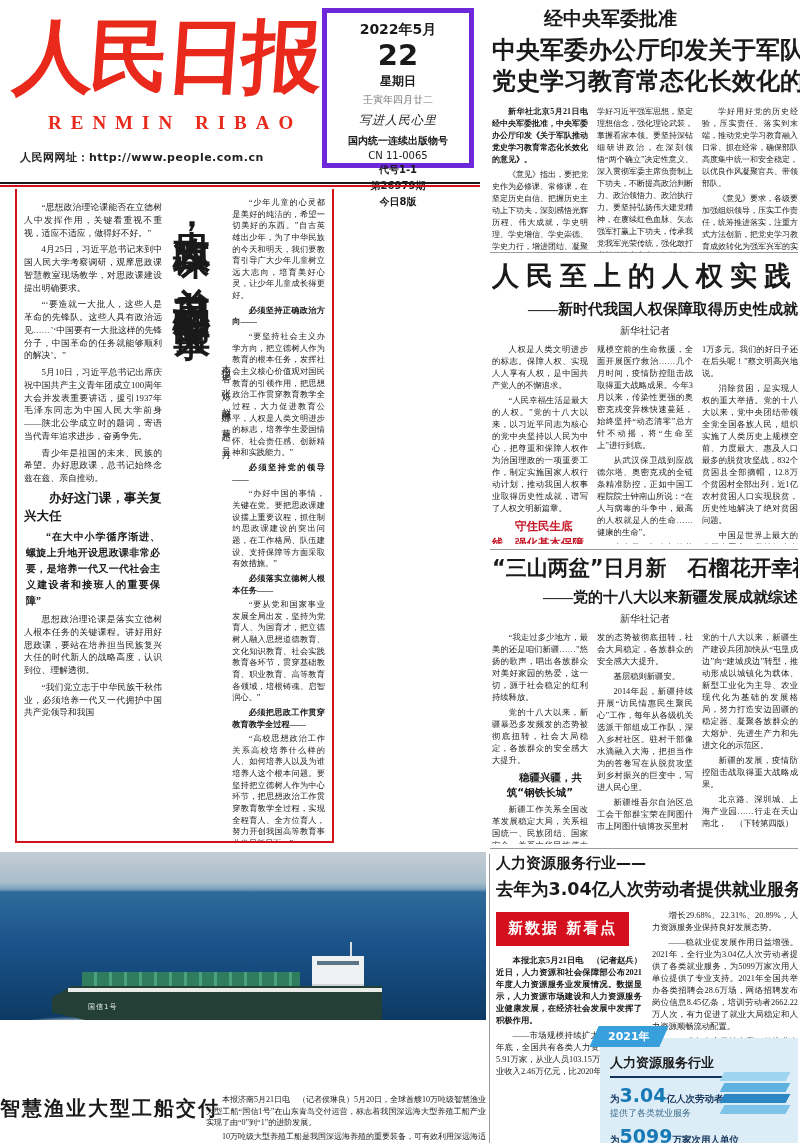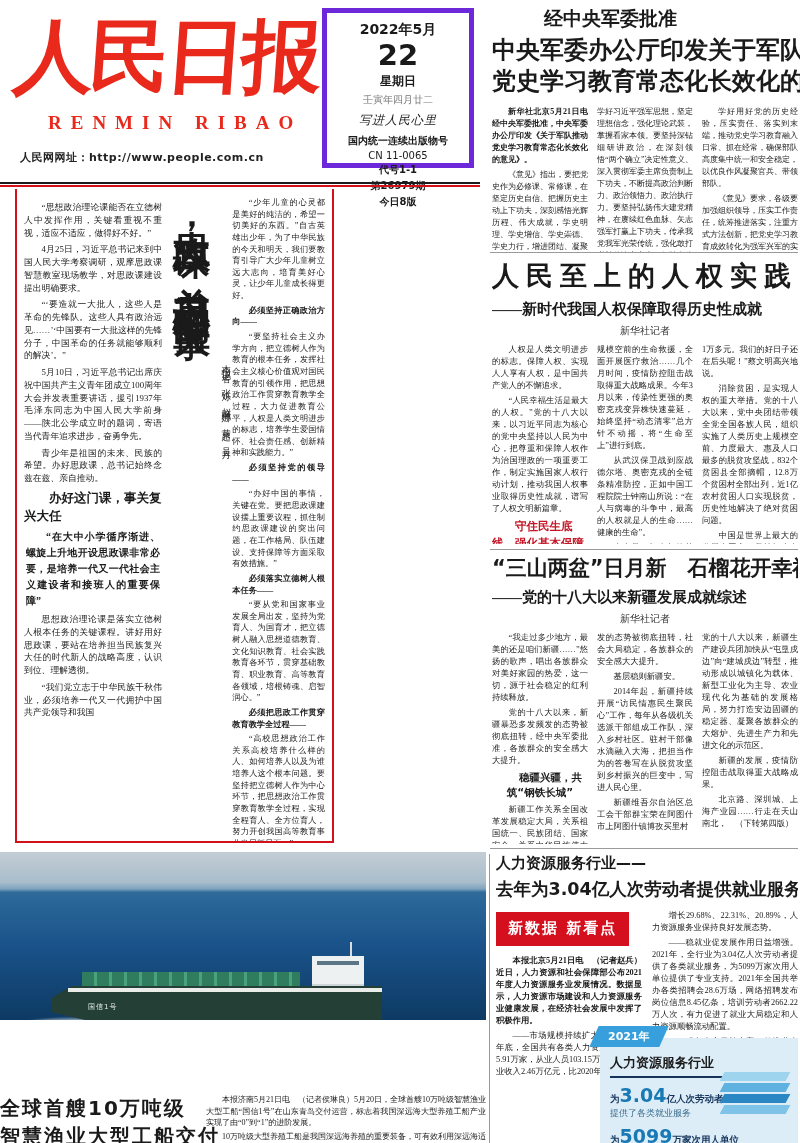--- a/index.html
+++ b/index.html
@@ -45,21 +45,21 @@
   .mil{position:absolute;left:492px;top:4px;width:306px;}
   .mil-kicker{font-size:19px;font-weight:bold;font-family:"DejaVu Sans",sans-serif;margin:2px 0 3px 52px;}
   .mil-h{font-size:24px;font-weight:900;font-family:"DejaVu Sans",sans-serif;line-height:1.3;
          letter-spacing:0;white-space:nowrap;}
   .mil-body{margin-top:9px;height:146px;font-size:8px;line-height:1.5;}
 
   
   .rights{position:absolute;left:492px;top:258px;width:306px;height:286px;overflow:hidden;}
   .rights-h{font-size:27px;font-weight:900;font-family:"DejaVu Sans",sans-serif;letter-spacing:7px;
             text-align:center;white-space:nowrap;}
-  .art-sub{font-size:15px;font-weight:bold;text-align:left;margin-top:6px;}
+  .art-sub{font-size:15px;font-weight:bold;text-align:right;margin-top:6px;}
   .art-by{font-size:10px;text-align:center;margin:5px 0 6px;color:#333;}
   .rights-body{font-size:8.3px;line-height:1.45;}
 
   
   .xj{position:absolute;left:492px;top:554px;width:306px;height:290px;overflow:hidden;}
   .xj-h{font-size:21px;font-weight:900;font-family:"DejaVu Sans",sans-serif;text-align:center;
         white-space:nowrap;letter-spacing:0;}
   .xj-body{font-size:8.3px;line-height:1.45;}
 
   
@@ -202,21 +202,21 @@
 
   <div class="hline" style="left:490px;top:549px;width:308px;"></div>
 
   <div class="xj">
     <div class="xj-h">“三山两盆”日月新　石榴花开幸福长</div>
     <div class="art-sub">——党的十八大以来新疆发展成就综述</div>
     <div class="art-by">新华社记者</div>
     <div class="xj-body cols">
       <div class="col">
           <p>“我走过多少地方，最美的还是咱们新疆……”悠扬的歌声，唱出各族群众对美好家园的热爱，这一切，源于社会稳定的红利持续释放。</p>
-          <p>党的十八大以来，新疆暴恐多发频发的态势被彻底扭转，经中央军委批准，各族群众的安全感大大提升。</p>
+          <p>党的十八大以来，新疆暴恐多发频发的态势被彻底扭转，社会大局稳定，各族群众的安全感大大提升。</p>
           <p class="sub-bold">稳疆兴疆，共筑“钢铁长城”</p>
           <p>新疆工作关系全国改革发展稳定大局，关系祖国统一、民族团结、国家安全，关系中华民族伟大复兴。</p>
         </div>
       <div class="col">
           <p class="noindent">发的态势被彻底扭转，社会大局稳定，各族群众的安全感大大提升。</p>
           <p>基层稳则新疆安。</p>
           <p>2014年起，新疆持续开展“访民情惠民生聚民心”工作，每年从各级机关选派干部组成工作队，深入乡村社区。驻村干部像水滴融入大海，把担当作为的答卷写在从脱贫攻坚到乡村振兴的巨变中，写进人民心里。</p>
           <p>新疆维吾尔自治区总工会干部群宝荣在阿图什市上阿图什镇博孜买里村</p>
         </div>
       <div class="col">
@@ -269,21 +269,20 @@
         </div>
       <div class="mast"></div>
       <div class="hull"></div>
       <div class="hull-stripe"></div>
       <div class="hull-label">国信1号</div>
     </div>
   </div>
 
   <div class="caption">
     <div class="cap-title">
-      <div>全球首艘10万吨级</div>
       <div>智慧渔业大型工船交付</div>
     </div>
     <div class="cap-text">
         <p class="noindent">本报济南5月21日电　（记者侯琳良）5月20日，全球首艘10万吨级智慧渔业大型工船“国信1号”在山东青岛交付运营，标志着我国深远海大型养殖工船产业实现了由“0”到“1”的进阶发展。</p>
         <p>10万吨级大型养殖工船是我国深远海养殖的重要装备，可有效利用深远海适宜海域进行游弋式养殖，躲避台风、赤潮等自然灾害，也被称为“移动的海洋牧场”。“国信1号”投资约4.5亿元，总长249.9米，排水量13万吨，载重量10万吨，设15个养殖舱，养殖水体近9万立方米。</p>
       </div>
   </div>
 
   <div class="hr">
     <div class="hr-kicker">人力资源服务行业——</div>

